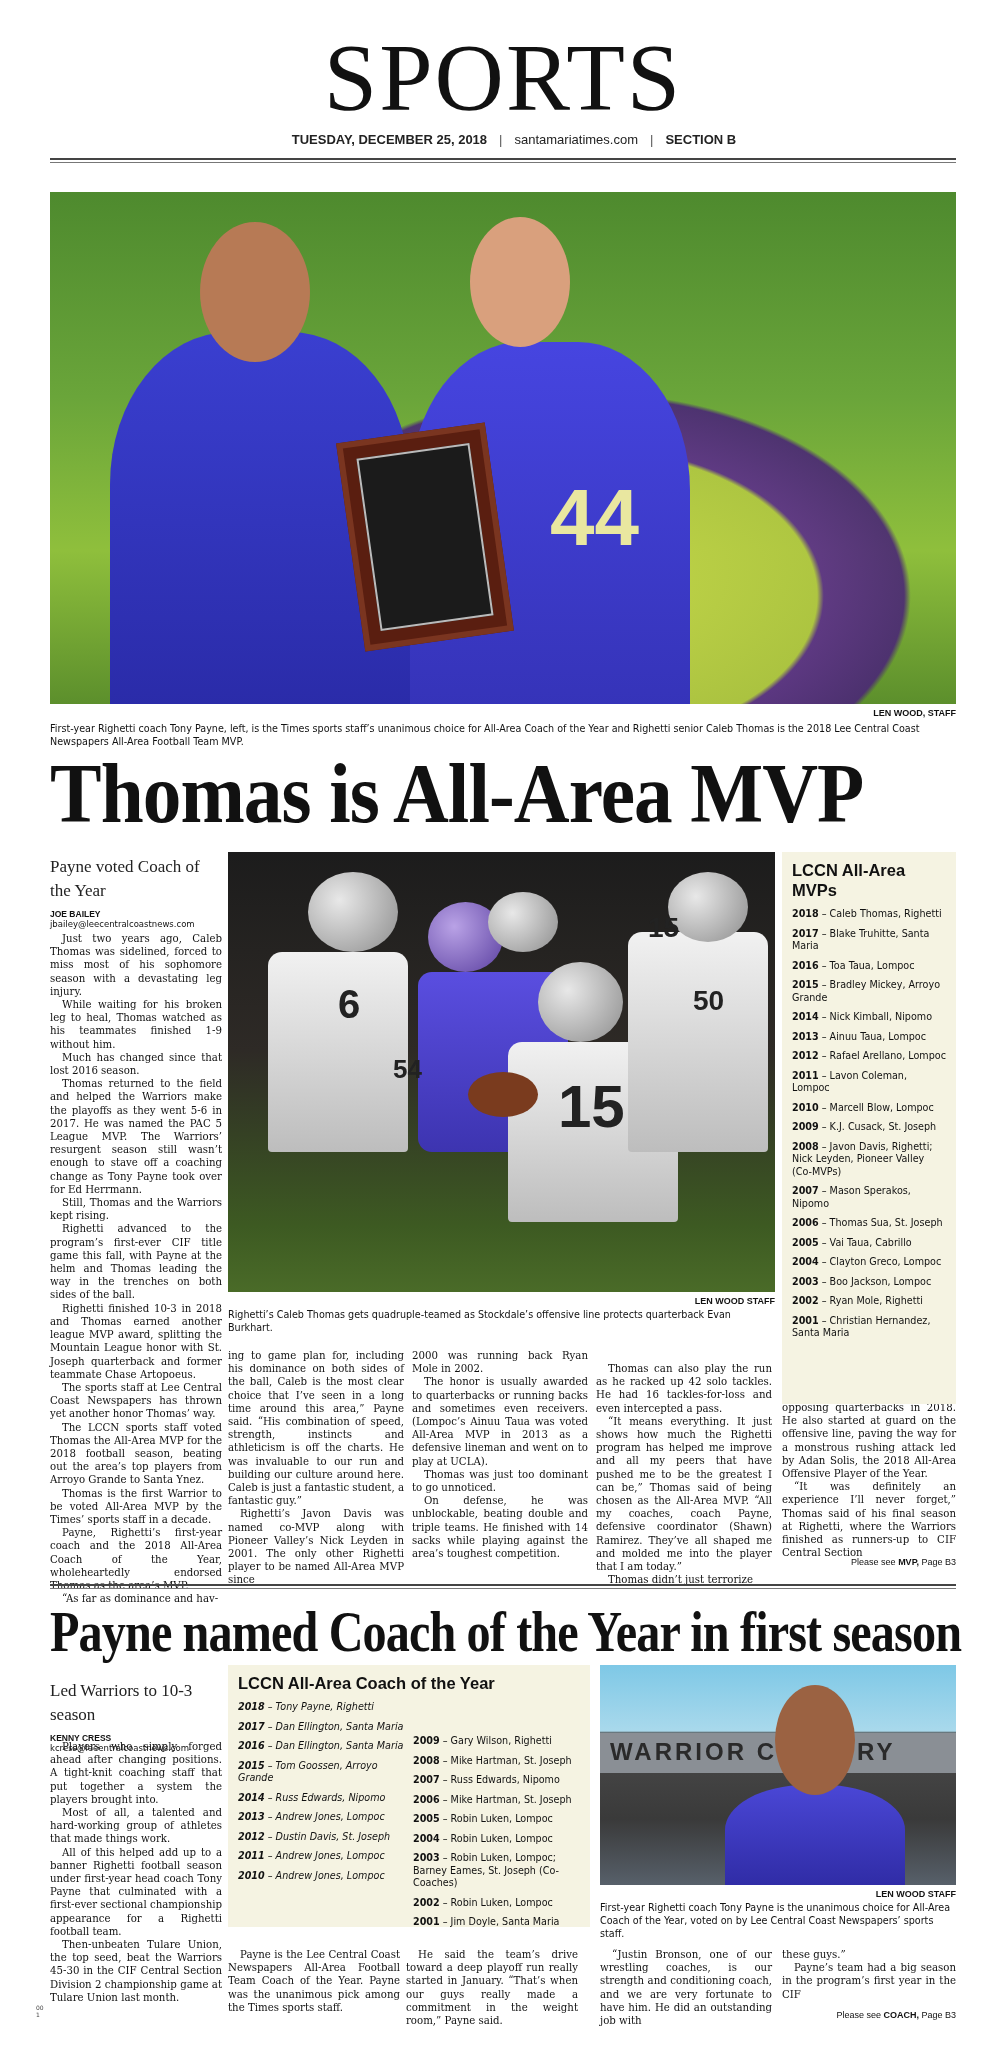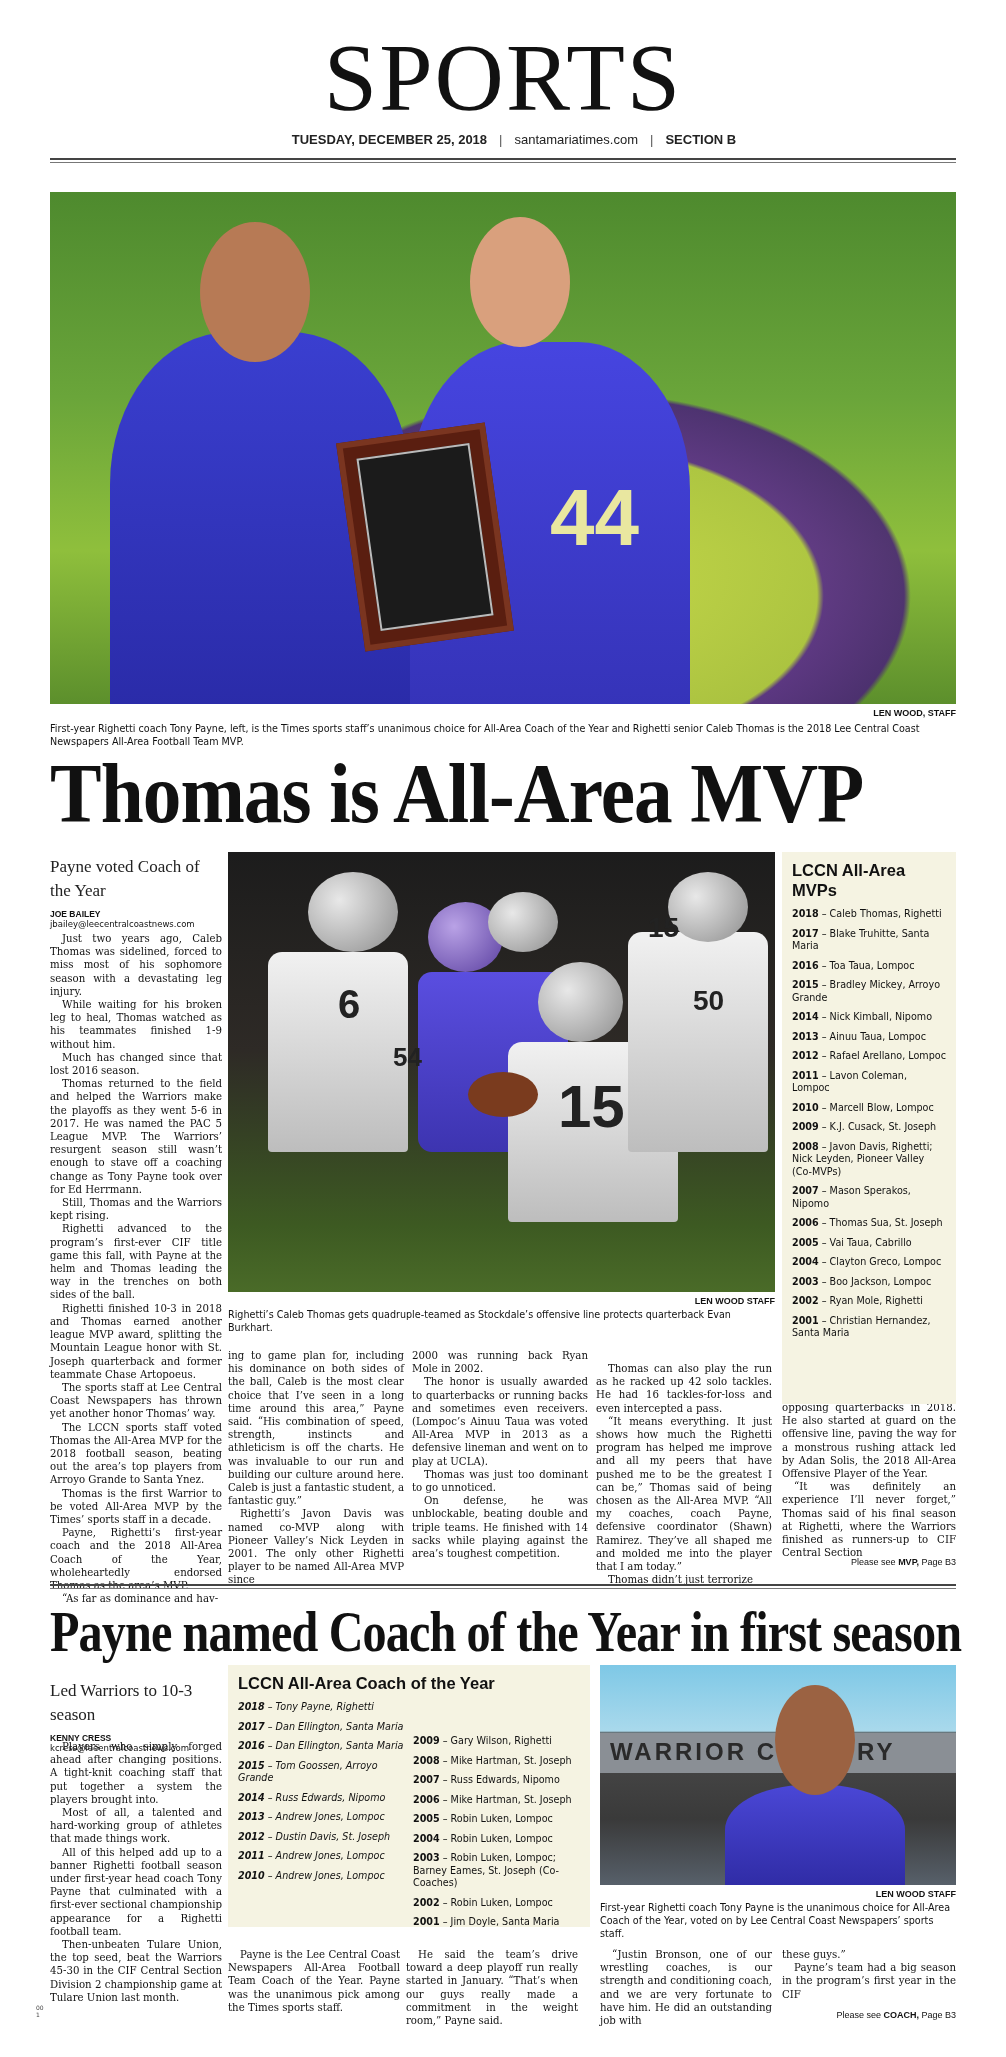--- a/index.html
+++ b/index.html
@@ -115,21 +115,21 @@
   <div class="jersey-purple" style="left:190px; top:120px; width:150px; height:180px;"></div>
   <div class="helmet" style="left:200px; top:50px; width:75px; height:70px; background:radial-gradient(circle at 35% 35%,#b9a2e6,#5a3fa0);"></div>
   <div class="jersey" style="left:280px; top:190px; width:170px; height:180px;"></div>
   <div class="helmet" style="left:310px; top:110px; width:85px; height:80px;"></div>
   <div class="jnum" style="left:330px; top:220px; font-size:60px;">15</div>
   <div class="jersey" style="left:400px; top:80px; width:140px; height:220px;"></div>
   <div class="helmet" style="left:440px; top:20px; width:80px; height:70px;"></div>
   <div class="jnum" style="left:420px; top:60px; font-size:28px;">15</div>
   <div class="jnum" style="left:465px; top:85px; font-size:28px;margin-top:48px;">50</div>
   <div class="helmet" style="left:260px; top:40px; width:70px; height:60px;"></div>
-  <div class="jnum" style="left:165px; top:190px; font-size:26px;">54</div>
+  <div class="jnum" style="left:165px; top:202px; font-size:26px;">54</div>
   <div style="position:absolute; left:240px; top:220px; width:70px; height:45px; border-radius:50%; background:#7a3b1e;"></div>
 </div>
 <div class="abs credit" style="left:228px; width:547px; top:1296px;">LEN WOOD STAFF</div>
 <div class="abs caption" style="left:228px; width:547px; top:1308px;">Righetti’s Caleb Thomas gets quadruple-teamed as Stockdale’s offensive line protects quarterback Evan Burkhart.</div>
 
 <div class="abs col" style="left:228px; top:1349px; width:176px;">
   <p class="noindent">ing to game plan for, including his dominance on both sides of the ball, Caleb is the most clear choice that I’ve seen in a long time around this area,” Payne said. “His combination of speed, strength, instincts and athleticism is off the charts. He was invaluable to our run and building our culture around here. Caleb is just a fantastic student, a fantastic guy.”</p>
     <p>Righetti’s Javon Davis was named co-MVP along with Pioneer Valley’s Nick Leyden in 2001. The only other Righetti player to be named All-Area MVP since</p>
 </div>
 <div class="abs col" style="left:412px; top:1349px; width:176px;">

